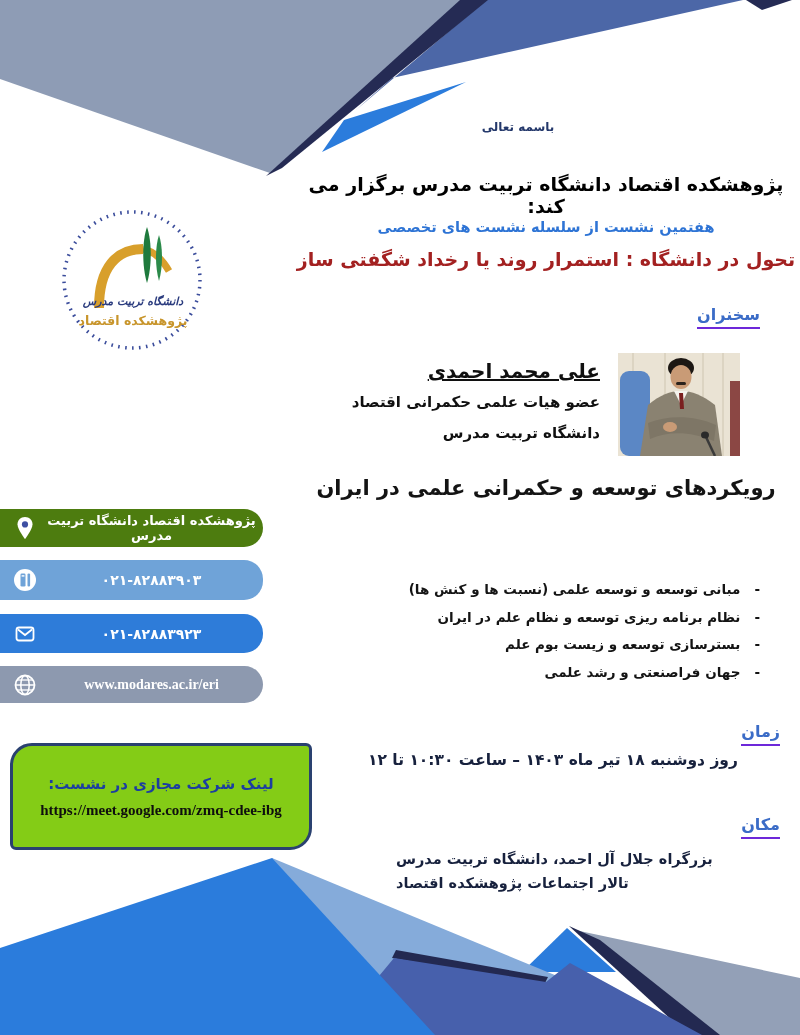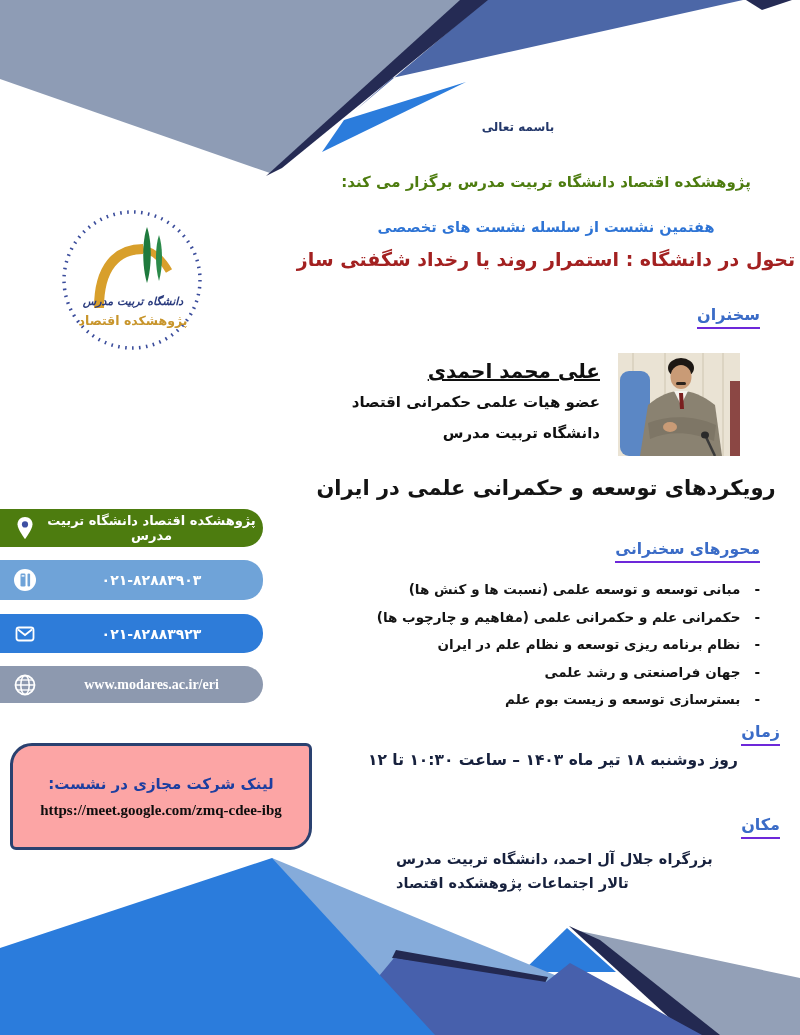--- a/index.html
+++ b/index.html
@@ -7,21 +7,21 @@
           font-family:"DejaVu Sans",sans-serif;direction:rtl;}
   svg{display:block;}
   .abs{position:absolute;}
   
   .deco-top{left:0;top:0;}
   .deco-bottom{left:0;bottom:0;}
   
   .bismillah{left:236px;top:120px;width:564px;text-align:center;
              font-size:12px;font-weight:700;color:#24386B;}
   .organizer{left:292px;top:173px;width:508px;text-align:center;
-             font-size:15px;font-weight:800;color:#4d7c0f;}
+             font-size:19px;font-weight:800;color:#000000;}
   .series{left:292px;top:219px;width:508px;text-align:center;
           font-size:14.5px;font-weight:800;color:#2E74D5;}
   .session-title{left:292px;top:248px;width:508px;text-align:center;
                  font-size:19px;font-weight:800;color:#A32121;}
   
   .sec-h{color:#3B6CC7;font-size:16px;font-weight:700;}
   .sec-h span{border-bottom:2px solid #6d28d9;padding-bottom:3px;display:inline-block;}
   .h-speaker{right:40px;top:305px;}
   .h-topics{right:40px;top:540px;font-size:15.5px;}
   .h-time{right:20px;top:722px;}
@@ -46,21 +46,21 @@
   .pill{left:0;height:38px;width:263px;border-radius:0 19px 19px 0;
         display:flex;align-items:center;color:#fff;}
   .pill .lbl{flex:1;text-align:center;font-weight:700;}
   .pill .ic{width:30px;height:30px;margin-left:10px;flex:0 0 auto;}
   .pill-address{top:509px;background:#4d7c0f;font-size:13px;}
   .pill-phone{top:560px;background:#6FA3D8;height:40px;font-size:14px;}
   .pill-fax{top:614px;background:#2E7CD9;height:39px;font-size:14px;}
   .pill-web{top:666px;background:#8D99AF;height:37px;font-size:14px;}
   .pill-web .lbl{font-family:"Liberation Serif",serif;font-weight:700;direction:ltr;}
   
-  .link-box{left:10px;top:743px;width:296px;height:101px;background:#fca5a5;
+  .link-box{left:10px;top:743px;width:296px;height:101px;background:#84cc16;
             border:3px solid #2A4170;border-radius:22px 6px 22px 6px;
             display:flex;flex-direction:column;justify-content:center;gap:9px;text-align:center;}
   .link-box .cap{font-size:15px;font-weight:800;color:#1C3EA0;}
   .link-box .url{font-family:"Liberation Serif",serif;font-size:15px;font-weight:700;
                  color:#0E0E0E;direction:ltr;}
   
   .logo{left:57px;top:205px;width:150px;height:150px;}
 </style>
 </head>
 <body>
@@ -125,30 +125,26 @@
     <polygon points="56,38 63,52 70,38" fill="#F4F2EC"></polygon>
     <polygon points="61,40 65,40 66,56 62,56" fill="#7A1F1F"></polygon>
     <path d="M 30,70 C 50,62 76,62 98,72 L 96,88 C 72,78 50,78 32,86 Z" fill="#7E7666"></path>
     <ellipse cx="52" cy="74" rx="7" ry="5" fill="#C99B76"></ellipse>
     <line x1="97" y1="103" x2="88" y2="84" stroke="#3A3A3A" stroke-width="2.5"></line>
     <ellipse cx="87" cy="82" rx="4" ry="3.5" fill="#2A2A2A"></ellipse>
   </svg>
 
   <div class="abs main-title">رویکردهای توسعه و حکمرانی علمی در ایران</div>
 
-  <div class="abs sec-h h-topics">
-    <span>محورهای سخنرانی</span>
-  </div>
 
   <ul class="abs topics">
     <li>مبانی توسعه و توسعه علمی (نسبت ها و کنش ها)</li>
-    <li>حکمرانی علم و حکمرانی علمی (مفاهیم و چارچوب ها)</li>
     <li>نظام برنامه ریزی توسعه و نظام علم در ایران</li>
+    <li>بسترسازی توسعه و زیست بوم علم</li>
     <li>جهان فراصنعتی و رشد علمی</li>
-    <li>بسترسازی توسعه و زیست بوم علم</li>
   </ul>
 
   <div class="abs sec-h h-time">
     <span>زمان</span>
   </div>
   <div class="abs date-line">روز دوشنبه ۱۸ تیر ماه ۱۴۰۳ – ساعت ۱۰:۳۰ تا ۱۲</div>
 
   <div class="abs sec-h h-venue">
     <span>مکان</span>
   </div>

